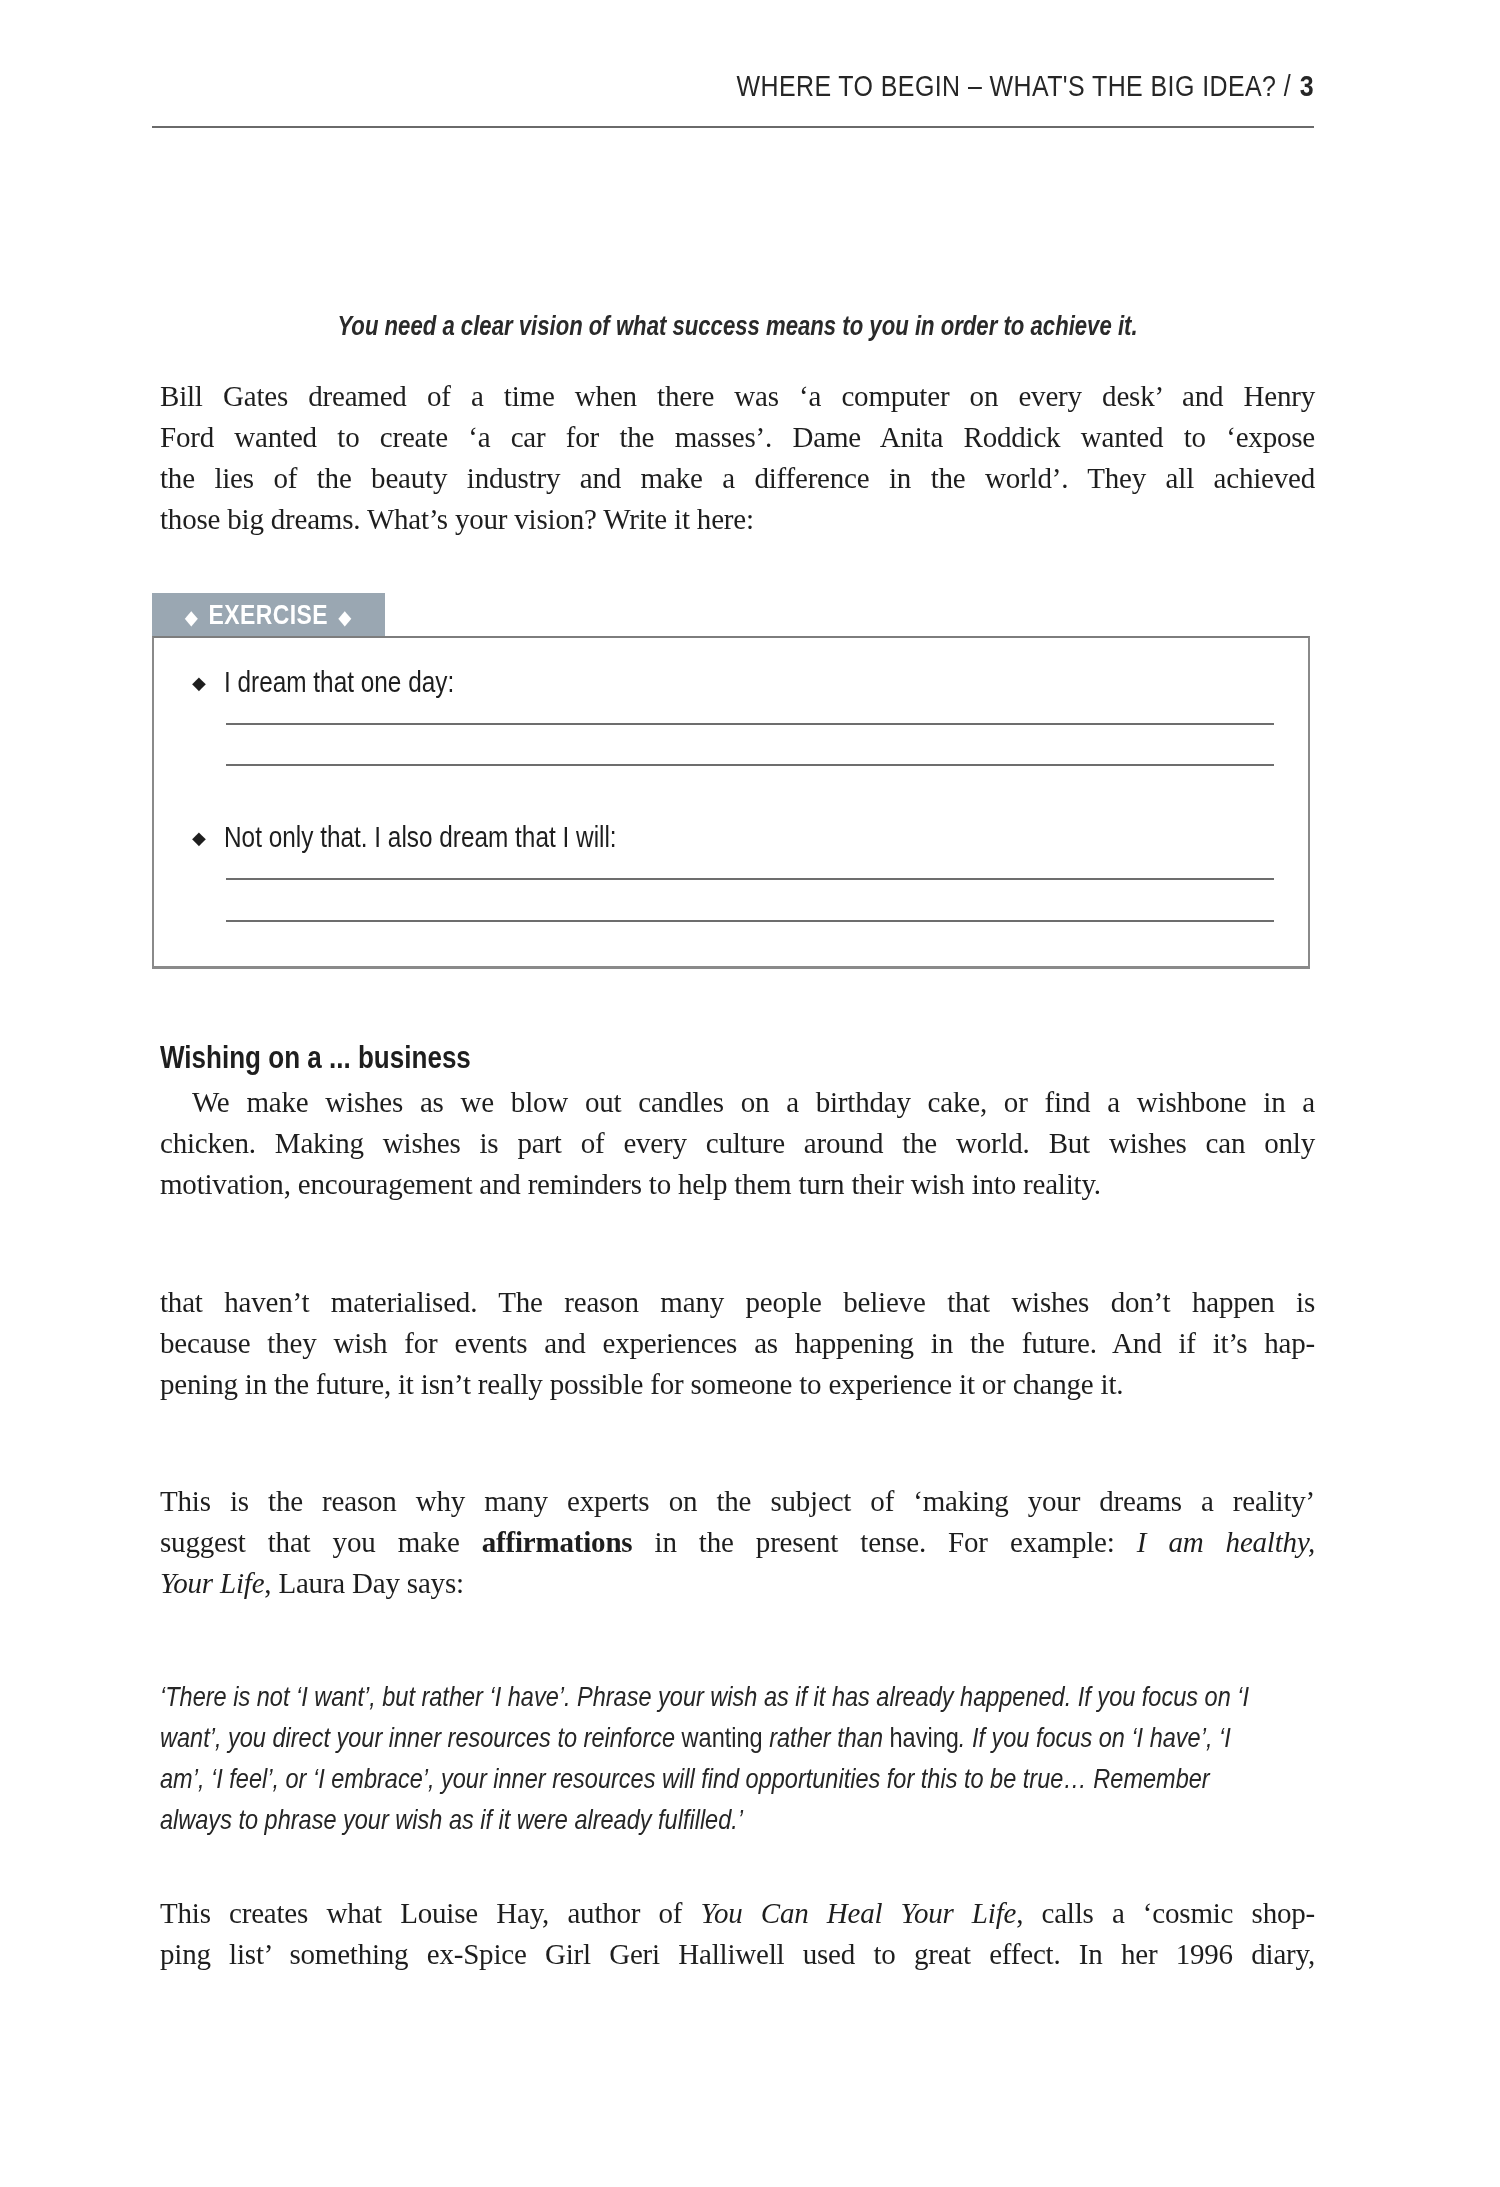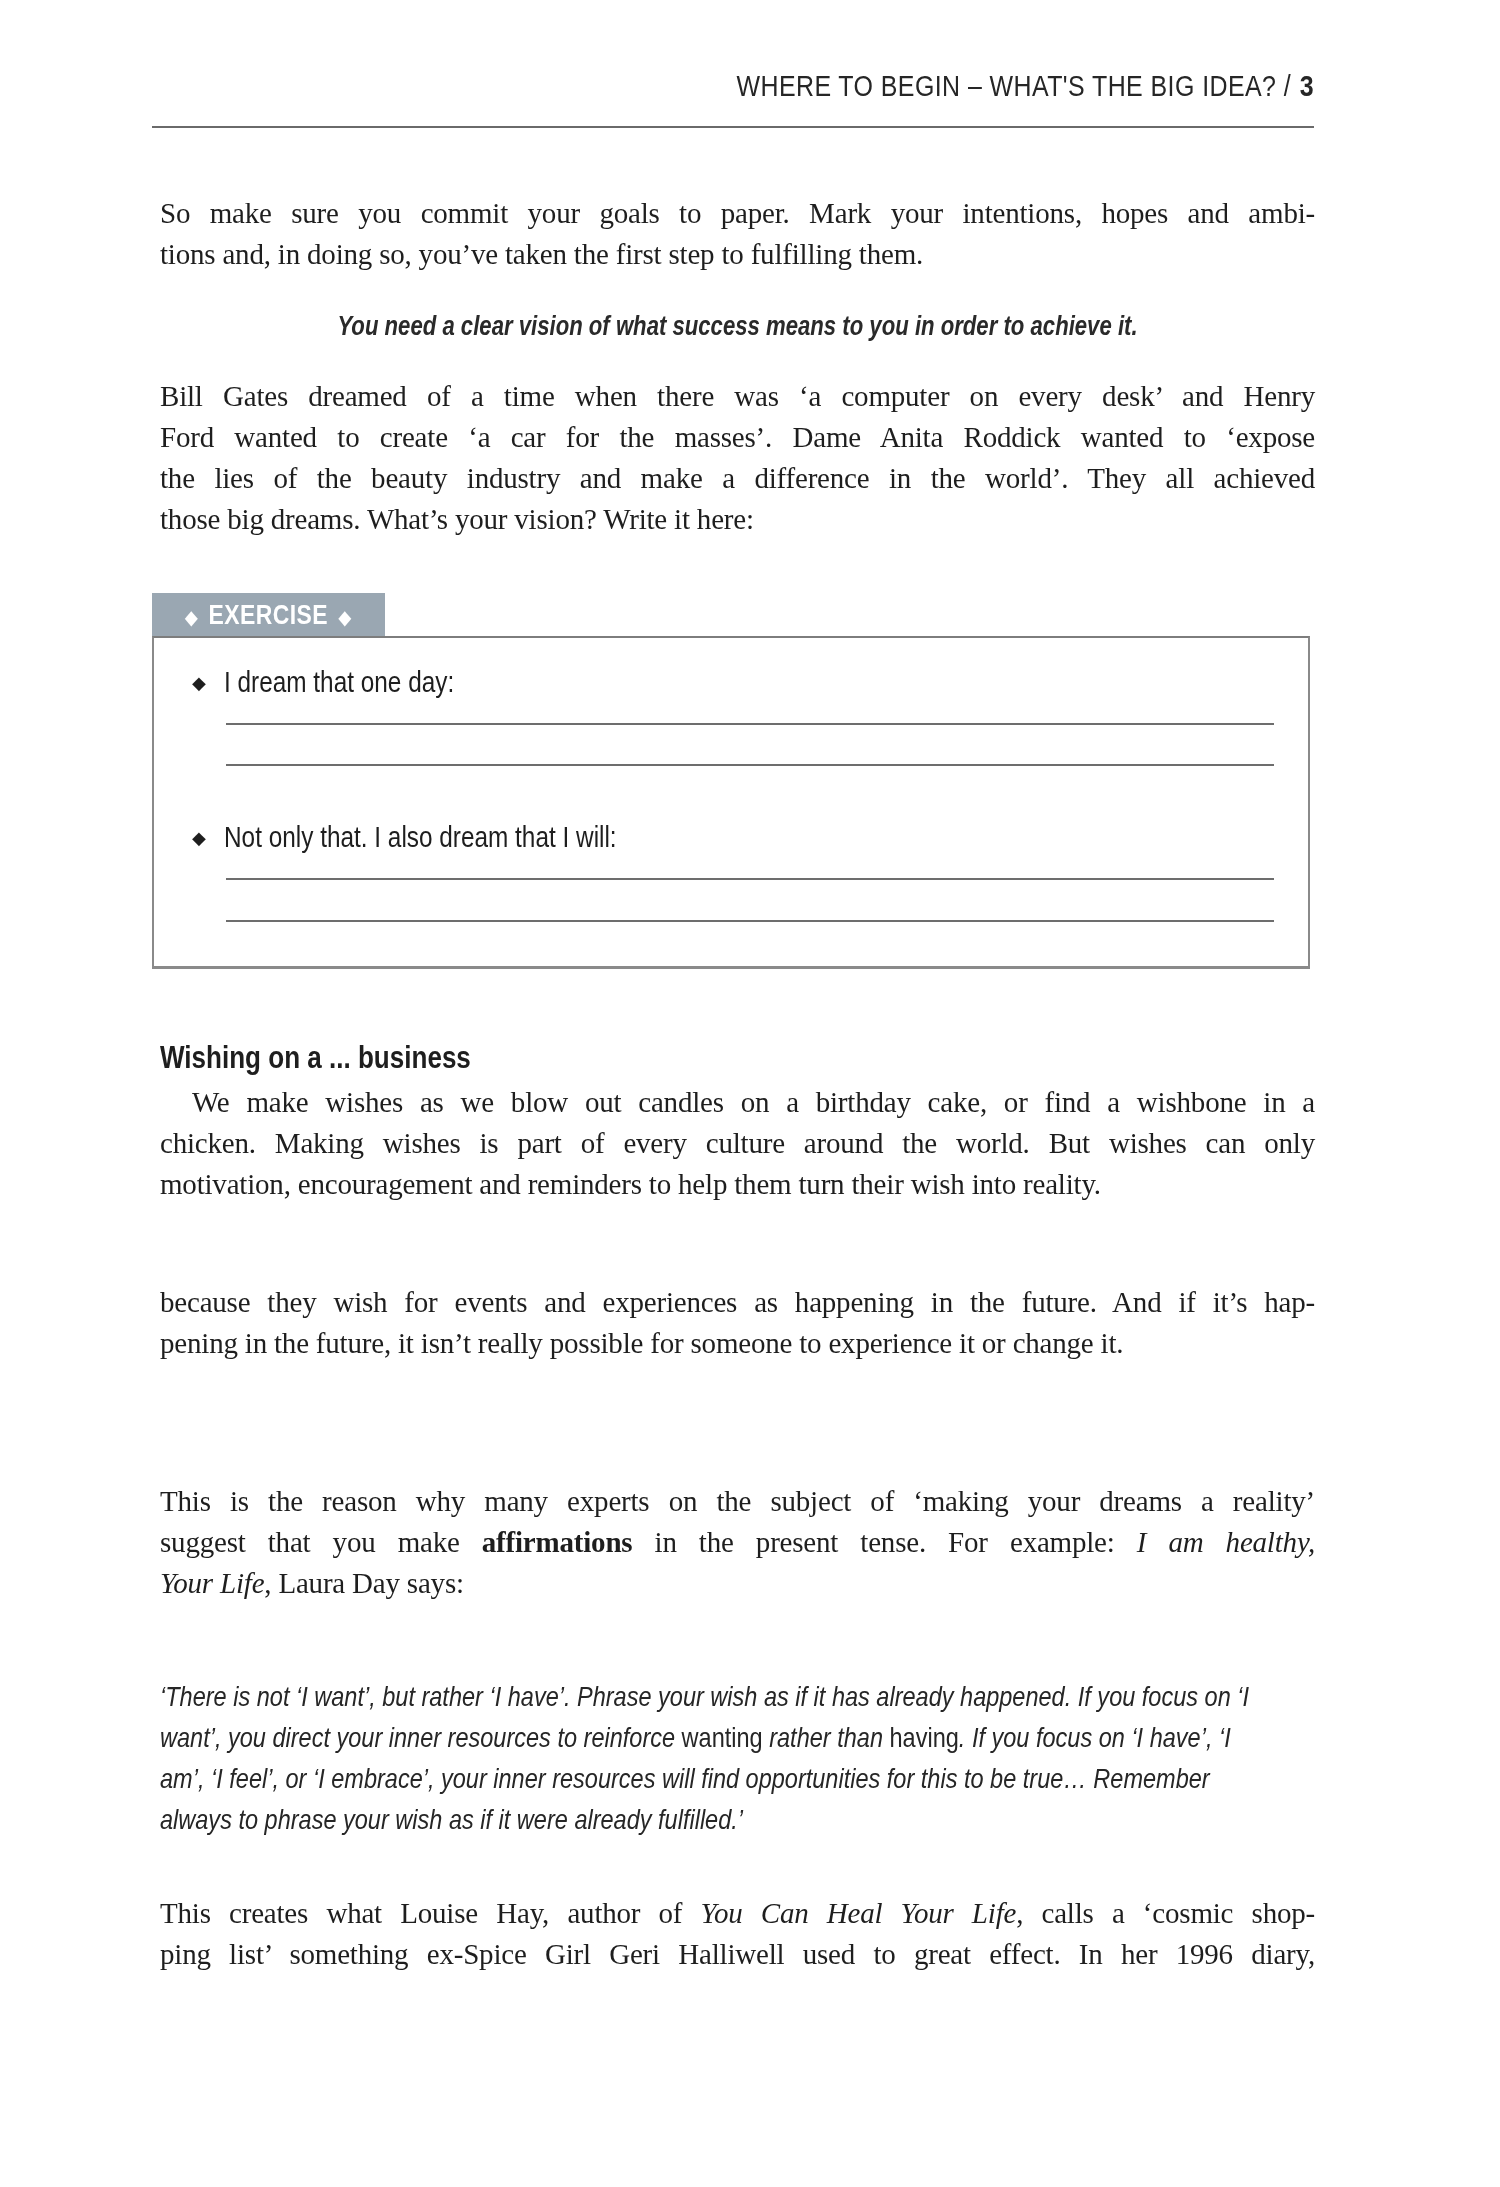--- a/index.html
+++ b/index.html
@@ -88,24 +88,20 @@
 </head>
 <body>
 
 <div class="page">
 
   <div class="running-head">
     <span>WHERE TO BEGIN – WHAT'S THE BIG IDEA? /</span><span class="pg">3</span>
   </div>
   <div class="head-rule"></div>
 
-  <div class="para" style="top:193px;">
-    <div style="text-align-last:justify;">So make sure you commit your goals to paper. Mark your intentions, hopes and ambi-</div>
-    <div>tions and, in doing so, you’ve taken the first step to fulfilling them.</div>
-  </div>
 
   <div class="pull-quote" style="top:311px;">You need a clear vision of what success means to you in order to achieve it.</div>
 
   <div class="para" style="top:376px;">
     <div style="text-align-last:justify;">Bill Gates dreamed of a time when there was ‘a computer on every desk’ and Henry</div>
     <div style="text-align-last:justify;">Ford wanted to create ‘a car for the masses’. Dame Anita Roddick wanted to ‘expose</div>
     <div style="text-align-last:justify;">the lies of the beauty industry and make a difference in the world’. They all achieved</div>
     <div>those big dreams. What’s your vision? Write it here:</div>
   </div>
 
@@ -136,20 +132,21 @@
 
   <div class="subhead">Wishing on a ... business</div>
 
   <div class="para" style="top:1082px;">
     <div style="text-align-last:justify;margin-left:32px;">We make wishes as we blow out candles on a birthday cake, or find a wishbone in a</div>
     <div style="text-align-last:justify;">chicken. Making wishes is part of every culture around the world. But wishes can only</div>
     <div>motivation, encouragement and reminders to help them turn their wish into reality.</div>
   </div>
 
   <div class="para" style="top:1282px;">
+    <div style="text-align-last:justify;">that haven’t materialised. The reason many people believe that wishes don’t happen is</div>
     <div style="text-align-last:justify;">because they wish for events and experiences as happening in the future. And if it’s hap-</div>
     <div>pening in the future, it isn’t really possible for someone to experience it or change it.</div>
   </div>
 
   <div class="para" style="top:1481px;">
     <div style="text-align-last:justify;">This is the reason why many experts on the subject of ‘making your dreams a reality’</div>
     <div style="text-align-last:justify;">
       <span>suggest that you make </span><span class="bd">affirmations</span><span> in the present tense. For example: </span><span class="it">I am healthy,</span>
     </div>
     <div>

